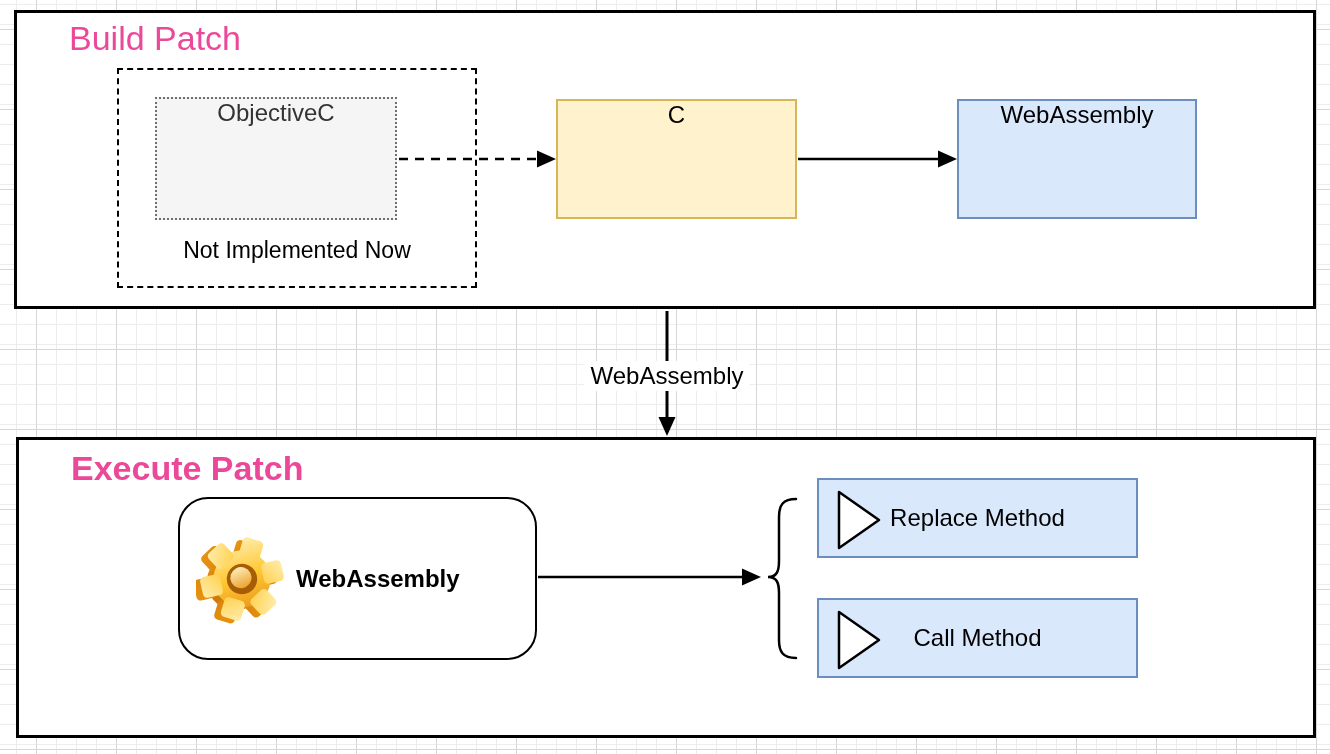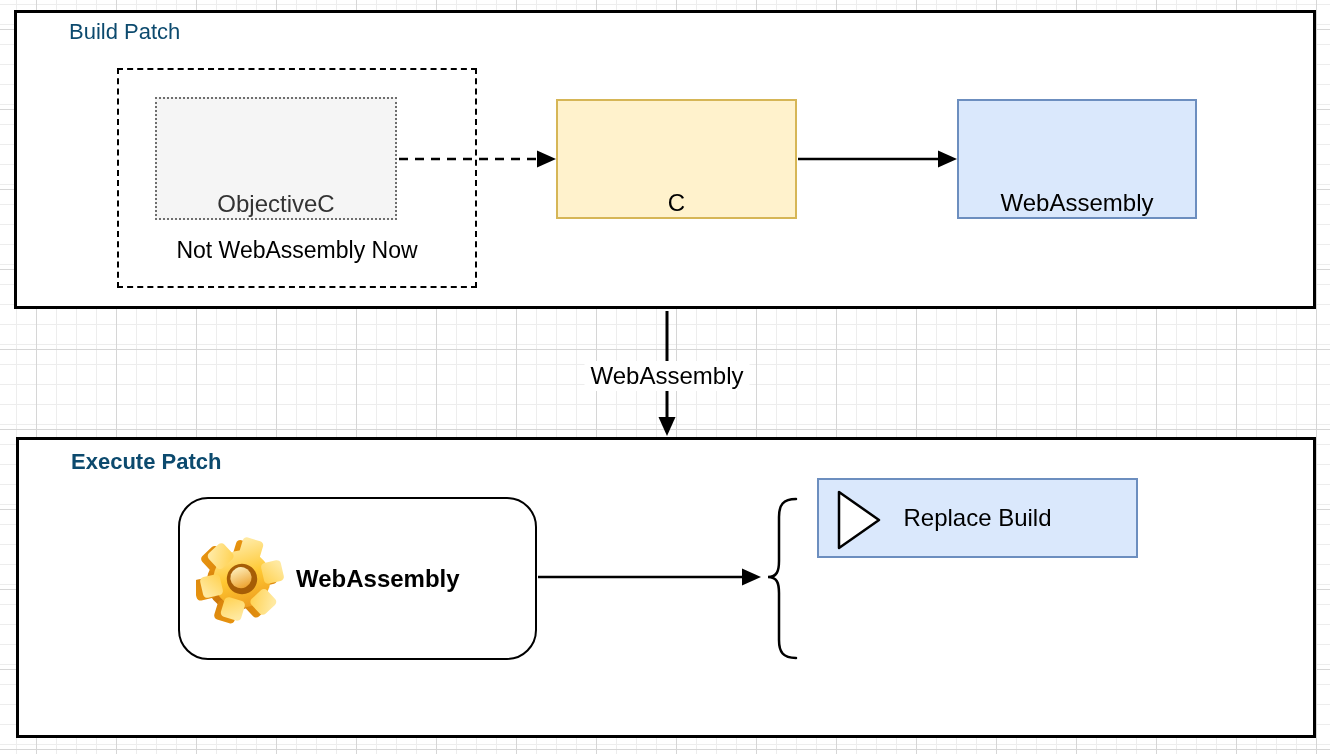--- a/index.html
+++ b/index.html
@@ -21,36 +21,36 @@
     background-position: 36px 29px, 36px 29px, 16px 4px, 16px 4px;
   }
 
   .container {
     position: absolute;
     background: #ffffff;
     border: 3px solid #000000;
   }
   .container-title {
     position: absolute;
-    font-size: 22px;
-    color: #0c4a6e;
+    font-size: 34px;
+    color: #ec4899;
     white-space: nowrap;
   }
 
   .dashed-group {
     position: absolute;
     left: 117px; top: 68px;
     width: 360px; height: 220px;
     border: 2px dashed #000000;
   }
 
   .shape-box {
     position: absolute;
     display: flex;
-    align-items: flex-end;
+    align-items: flex-start;
     justify-content: center;
     font-size: 24px;
     text-align: center;
   }
   .objc-box {
     left: 155px; top: 97px;
     width: 242px; height: 123px;
     background: #f5f5f5;
     border: 2px dotted #6e6e6e;
     color: #333333;
@@ -137,21 +137,21 @@
   <div class="container" style="left:14px; top:10px; width:1302px; height:299px;">
     <div class="container-title" style="left:52px; top:6px;">Build Patch</div>
   </div>
 
   <div class="dashed-group"></div>
 
   <div class="shape-box objc-box">
     <span>ObjectiveC</span>
   </div>
 
-  <div class="caption">Not WebAssembly Now</div>
+  <div class="caption">Not Implemented Now</div>
 
   <div class="shape-box yellow-box">
     <span>C</span>
   </div>
 
   <div class="shape-box blue-box wasm-box">
     <span>WebAssembly</span>
   </div>
 
   <div class="container" style="left:16px; top:437px; width:1300px; height:301px;">
@@ -200,23 +200,29 @@
     </svg>
     <div class="vm-text">
       <span>WebAssembly</span>
     </div>
   </div>
 
   <div class="method-box blue-box method-replace">
     <svg class="play" width="44" height="60" viewBox="0 0 44 60" aria-hidden="true">
       <polygon points="2,2 2,58 42,30" fill="#ffffff" stroke="#000000" stroke-width="2.5" stroke-linejoin="round"></polygon>
     </svg>
-    <span>Replace Build</span>
-  </div>
-
+    <span>Replace Method</span>
+  </div>
+
+  <div class="method-box blue-box method-call">
+    <svg class="play" width="44" height="60" viewBox="0 0 44 60" aria-hidden="true">
+      <polygon points="2,2 2,58 42,30" fill="#ffffff" stroke="#000000" stroke-width="2.5" stroke-linejoin="round"></polygon>
+    </svg>
+    <span>Call Method</span>
+  </div>
 
   <svg class="connectors" width="1330" height="754" viewBox="0 0 1330 754">
 
     <g>
       <line x1="399" y1="159" x2="540" y2="159" stroke="#000" stroke-width="2.5" stroke-dasharray="9,7"></line>
       <polygon points="556,159 537,150.5 537,167.5" fill="#000"></polygon>
     </g>
 
     <g>
       <line x1="798" y1="159" x2="942" y2="159" stroke="#000" stroke-width="2.5"></line>

